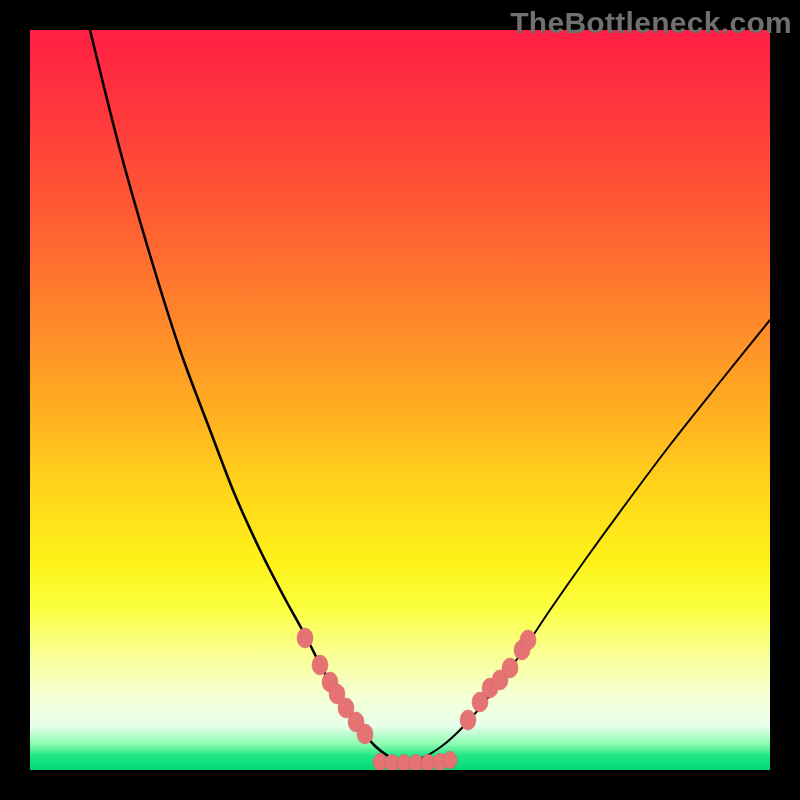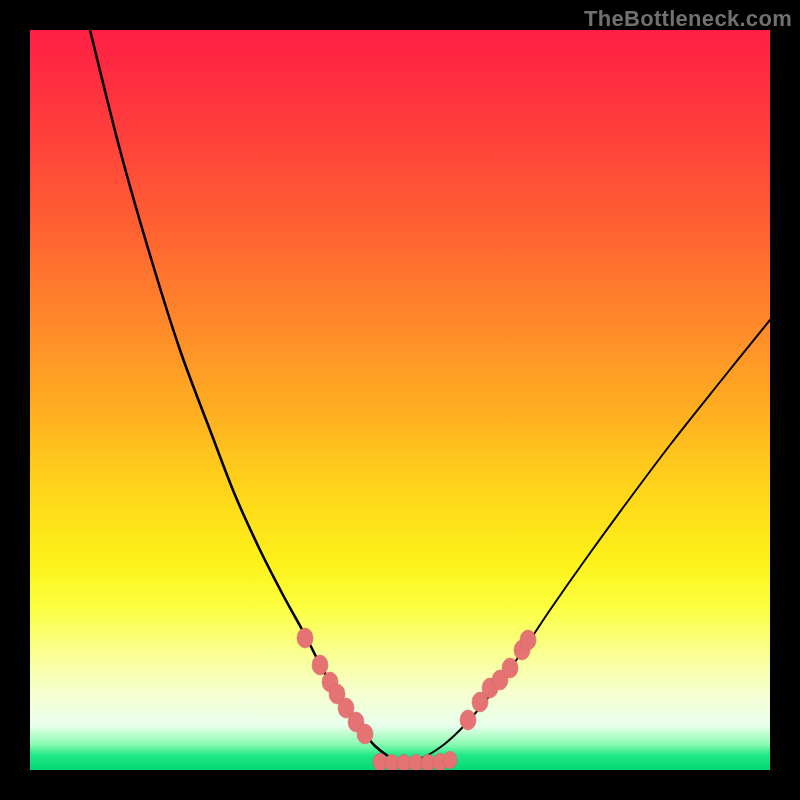--- a/index.html
+++ b/index.html
@@ -45,21 +45,21 @@
       #8cfbb0 96.5%,
       #22e887 98%,
       #00d874 100%
     );
   }
   .watermark {
     position: absolute;
     top: 6px;
     right: 8px;
     color: #707070;
-    font-size: 22px;
+    font-size: 30px;
     font-weight: 600;
     letter-spacing: 0.3px;
     user-select: none;
   }
   svg.curves {
     position: absolute;
     left: 0; top: 0;
     width: 100%; height: 100%;
   }
 </style>

